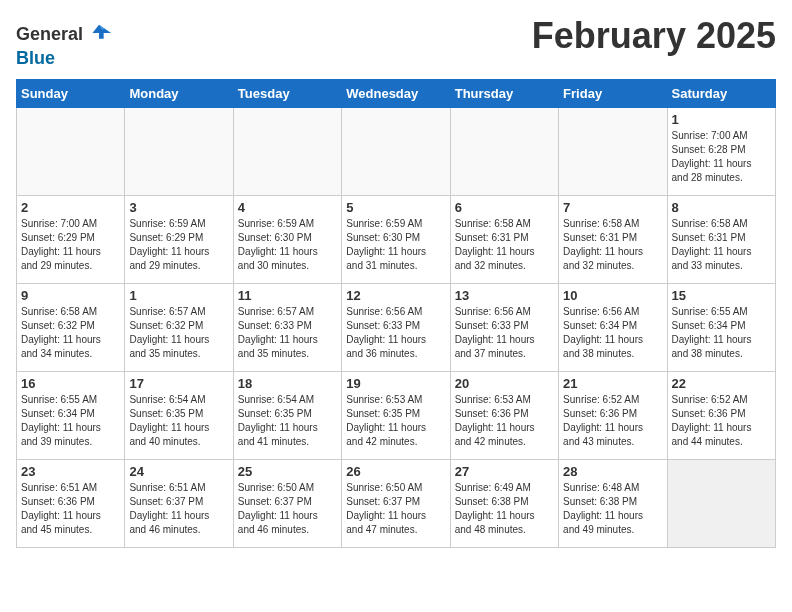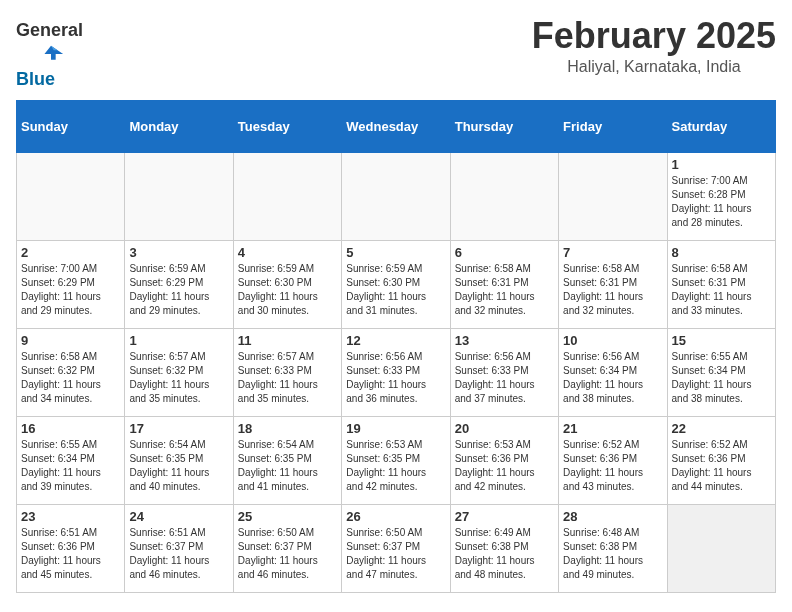--- a/index.html
+++ b/index.html
@@ -43,21 +43,21 @@
     table {
       width: 100%;
       border-collapse: collapse;
       border: 1px solid #ccc;
     }
     th {
       background-color: #1a6fc4;
       color: white;
       font-size: 13px;
       font-weight: bold;
-      padding: 18px 4px;
+      padding: 6px 4px;
       text-align: left;
       border: 1px solid #1a6fc4;
     }
     td {
       width: 14.28%;
       vertical-align: top;
       border: 1px solid #ccc;
       padding: 4px;
       min-height: 80px;
       background: #fff;
@@ -83,35 +83,34 @@
     tr.week-row td {
       height: 88px;
     }
   </style>
 </head>
 <body>
 
 <div class="header-section">
   <div class="logo">
     <div>
-      <div style="display:flex;align-items:center;flex-direction:column;">
+      <div style="display:flex;align-items:center;">
         <span style="font-size:18px;font-weight:bold;color:#333;">General</span>
         <svg class="logo-icon" viewBox="0 0 30 30" width="28" height="28">
           <polygon points="15,5 28,14 20,14 20,20 15,20 15,14 8,14" fill="#1a6fc4"></polygon>
           <polygon points="15,5 22,10 18,10" fill="#4a9fe4"></polygon>
         </svg>
       </div>
       <div>
         <span style="font-size:18px;font-weight:bold;color:#0369a1;">Blue</span>
       </div>
     </div>
   </div>
   <div class="title-section">
     <div class="calendar-title">February 2025</div>
-    <div class="calendar-subtitle">Haliyal, Karnataka, India</div>
   </div>
 </div>
 
 <table>
   <thead>
     <tr>
       <th>Sunday</th>
       <th>Monday</th>
       <th>Tuesday</th>
       <th>Wednesday</th>

